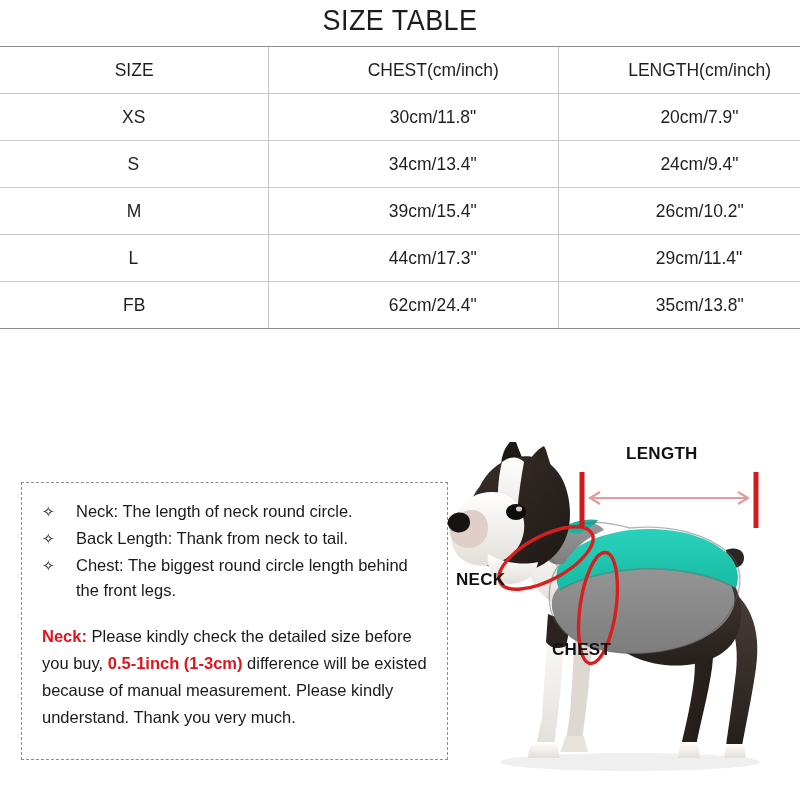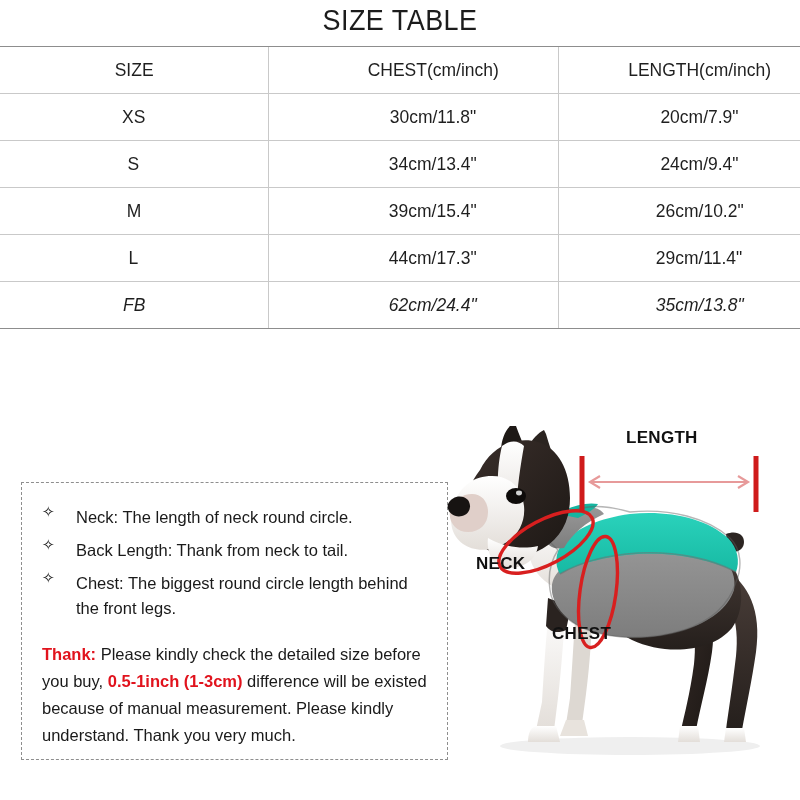--- a/index.html
+++ b/index.html
@@ -61,21 +61,20 @@
   .size-table td.divider {
     border-left: 1px solid #c9c9c9;
     padding-left: 40px;
   }
   .size-table thead th {
     border-top: 1px solid #8d8d8d;
     font-size: 19px;
   }
   .size-table tbody tr:last-child td {
     border-bottom: 1px solid #8d8d8d;
-    font-style: italic;
   }
   .cell-txt { display: inline-block; transform: scaleX(0.92); }
 
   
   .notes-box {
     position: absolute;
     left: 21px;
     top: 482px;
     width: 427px;
     height: 278px;
@@ -93,49 +92,49 @@
     margin-bottom: 2px;
   }
   .note-bullet {
     flex: 0 0 34px;
     font-size: 15px;
     line-height: 25px;
     text-align: left;
     padding-left: 8px;
     color: #1a1a1a;
   }
-  .note-text { flex: 1 1 auto; margin-top: 6px; }
+  .note-text { flex: 1 1 auto; }
 
   .note-paragraph {
     margin: 20px 0 0 8px;
     font-size: 16.5px;
     line-height: 27px;
     color: #1a1a1a;
   }
   .red-strong { color: #e1131d; font-weight: bold; }
 
   
   .dog-area {
     position: absolute;
     left: 440px;
-    top: 412px;
+    top: 428px;
     width: 360px;
     height: 372px;
   }
   .dog-svg { display: block; width: 360px; height: 372px; }
 
   .anno-label {
     position: absolute;
     font-weight: bold;
     color: #111111;
     font-size: 17px;
     letter-spacing: 0.3px;
   }
   .label-length { left: 186px; top: 16px; }
-  .label-neck   { left: 16px;  top: 142px; font-size: 17px; margin-left: 20px; }
+  .label-neck   { left: 16px;  top: 142px; font-size: 17px; }
   .label-chest  { left: 112px; top: 212px; font-size: 17px; }
 </style>
 </head>
 <body>
 
 <div class="page-title">SIZE TABLE</div>
 
 <table class="size-table">
   <colgroup>
     <col class="c-size">
@@ -193,21 +192,21 @@
     <li class="note-item">
       <span class="note-bullet">✧</span>
       <span class="note-text">Back Length: Thank from neck to tail.</span>
     </li>
     <li class="note-item">
       <span class="note-bullet">✧</span>
       <span class="note-text">Chest: The biggest round circle length behind the front legs.</span>
     </li>
   </ul>
 
-  <p class="note-paragraph"><span class="red-strong">Thank:</span><span> Please kindly check the detailed size before you buy, </span><span class="red-strong">0.5-1inch (1-3cm)</span><span> difference will be existed because of manual measurement. Please kindly understand. Thank you very much.</span></p>
+  <p class="note-paragraph"><span class="red-strong">Neck:</span><span> Please kindly check the detailed size before you buy, </span><span class="red-strong">0.5-1inch (1-3cm)</span><span> difference will be existed because of manual measurement. Please kindly understand. Thank you very much.</span></p>
 </div>
 
 <div class="dog-area">
   <svg class="dog-svg" viewBox="0 0 360 372">
     <defs>
       <linearGradient id="gTeal" x1="0" y1="0" x2="0" y2="1">
         <stop offset="0%" stop-color="#2ad2bb"></stop>
         <stop offset="100%" stop-color="#17b9a3"></stop>
       </linearGradient>
       <linearGradient id="gGray" x1="0" y1="0" x2="0" y2="1">

